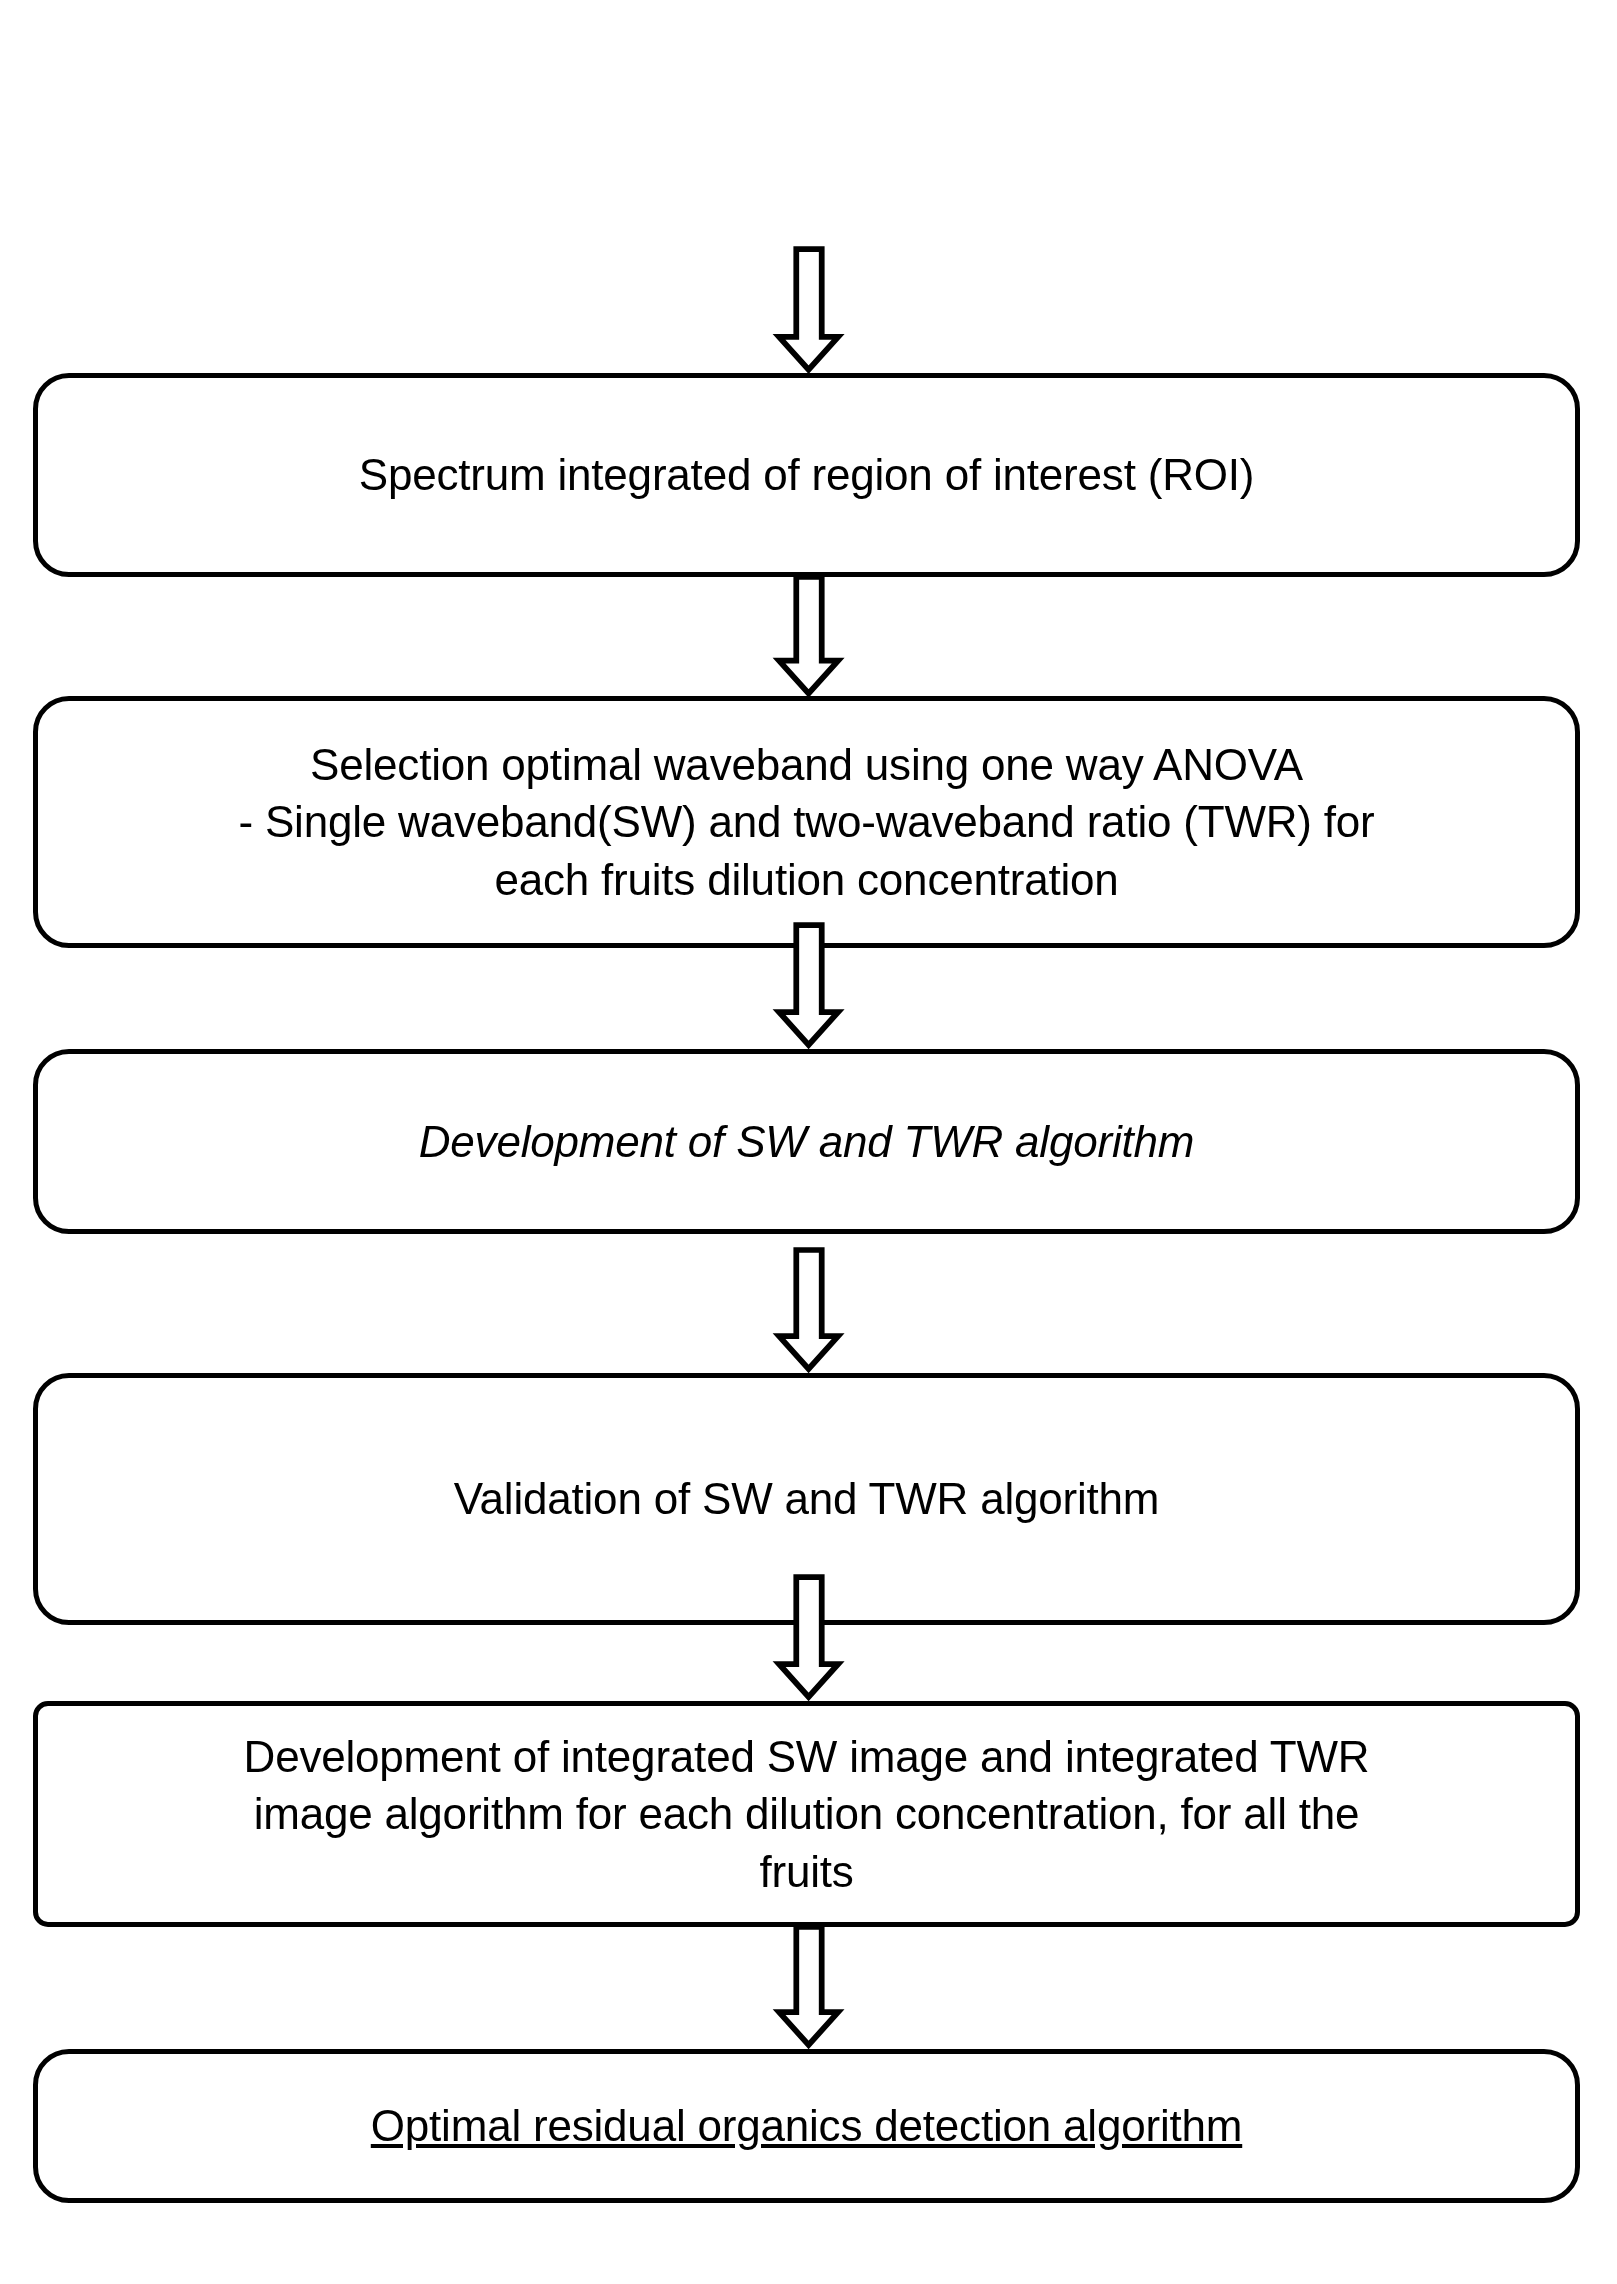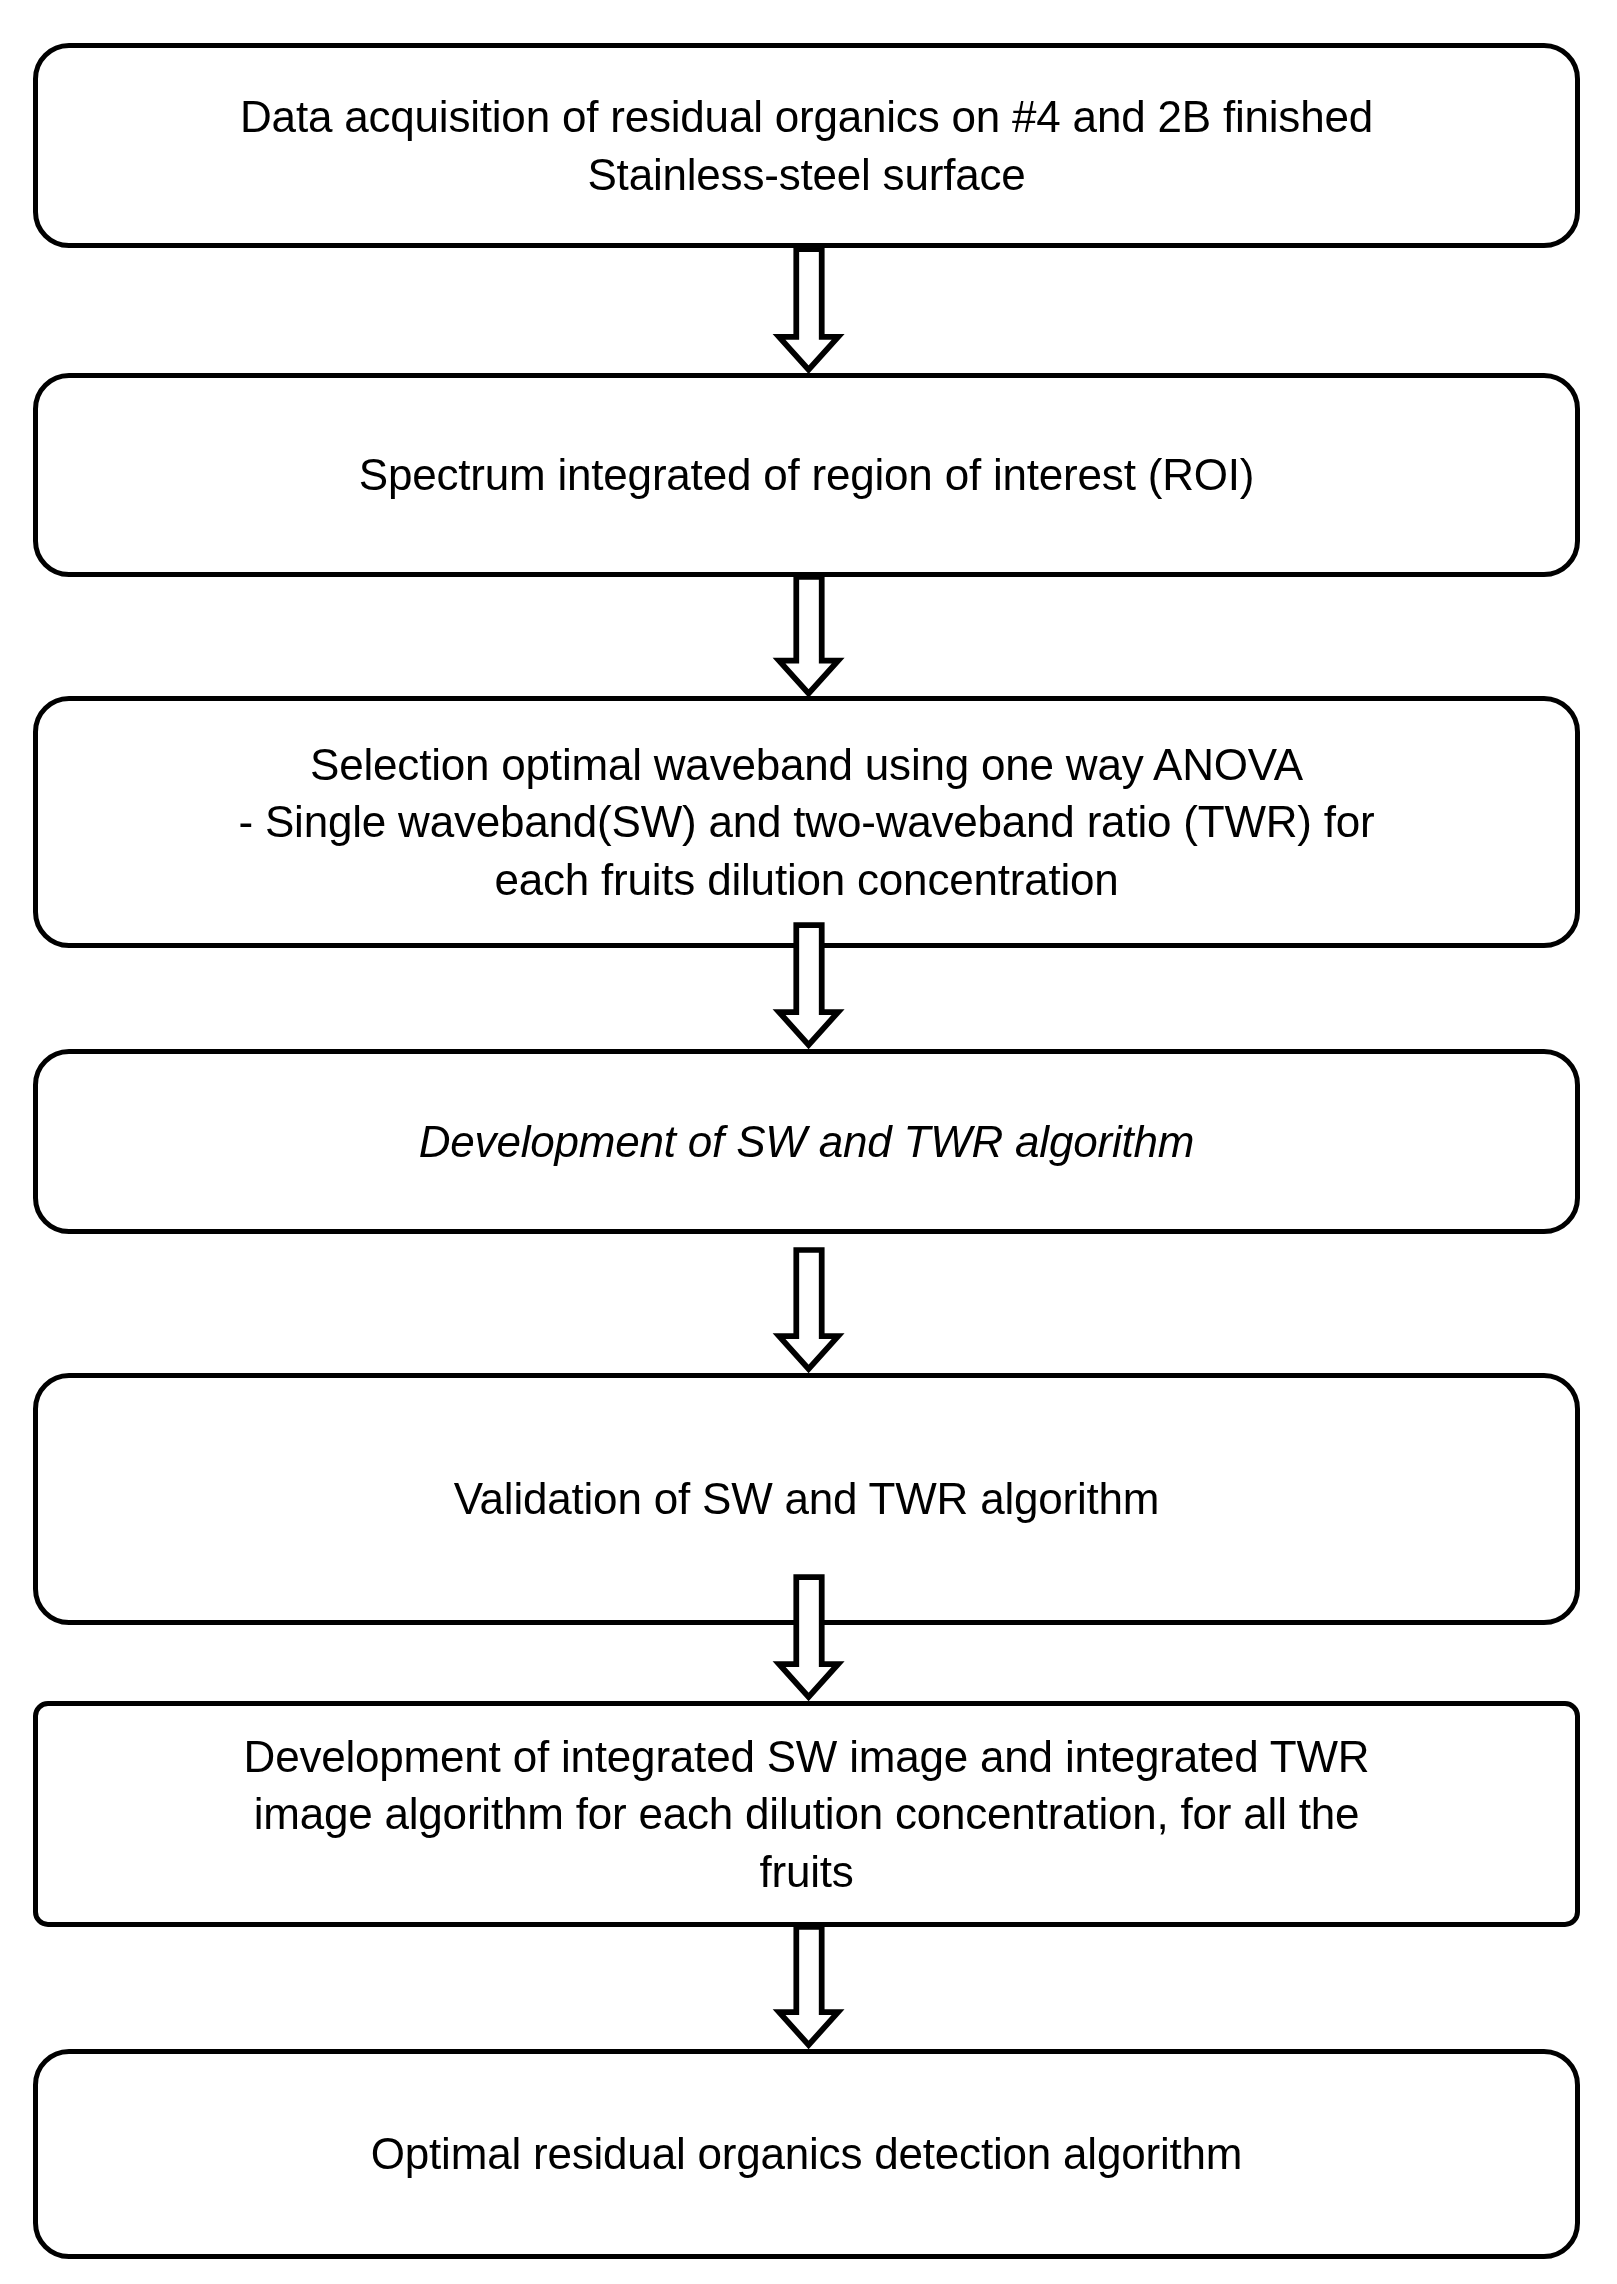--- a/index.html
+++ b/index.html
@@ -49,24 +49,20 @@
   .connector svg {
     display: block;
     overflow: visible;
   }
 </style>
 </head>
 <body>
 
 <div id="flowchart">
 
-  <div class="node" style="top:43px; height:205px;">
-    <div class="node-label">Data acquisition of residual organics on #4 and 2B finished
-Stainless-steel surface</div>
-  </div>
 
   <div class="connector" style="top:249px; height:125px;">
     <svg width="1618" height="125" viewBox="0 0 1971 152" xmlns="http://www.w3.org/2000/svg">
       <polygon points="970,0 1001,0 1001,107 1021,107 985,147 949,107 970,107" fill="#ffffff" stroke="#000000" stroke-width="7" stroke-linejoin="miter"></polygon>
     </svg>
   </div>
 
   <div class="node" style="top:373px; height:204px;">
     <div class="node-label">Spectrum integrated of region of interest (ROI)</div>
   </div>
@@ -114,18 +110,18 @@
 image algorithm for each dilution concentration, for all the
 fruits</div>
   </div>
 
   <div class="connector" style="top:1927px; height:122px;">
     <svg width="1618" height="122" viewBox="0 0 1971 149" xmlns="http://www.w3.org/2000/svg">
       <polygon points="970,0 1001,0 1001,104 1021,104 985,144 949,104 970,104" fill="#ffffff" stroke="#000000" stroke-width="7" stroke-linejoin="miter"></polygon>
     </svg>
   </div>
 
-  <div class="node" style="top:2049px; height:210px;">
+  <div class="node" style="top:2049px; height:154px;text-decoration:underline;">
     <div class="node-label">Optimal residual organics detection algorithm</div>
   </div>
 
 </div>
 
 
 </body></html>

